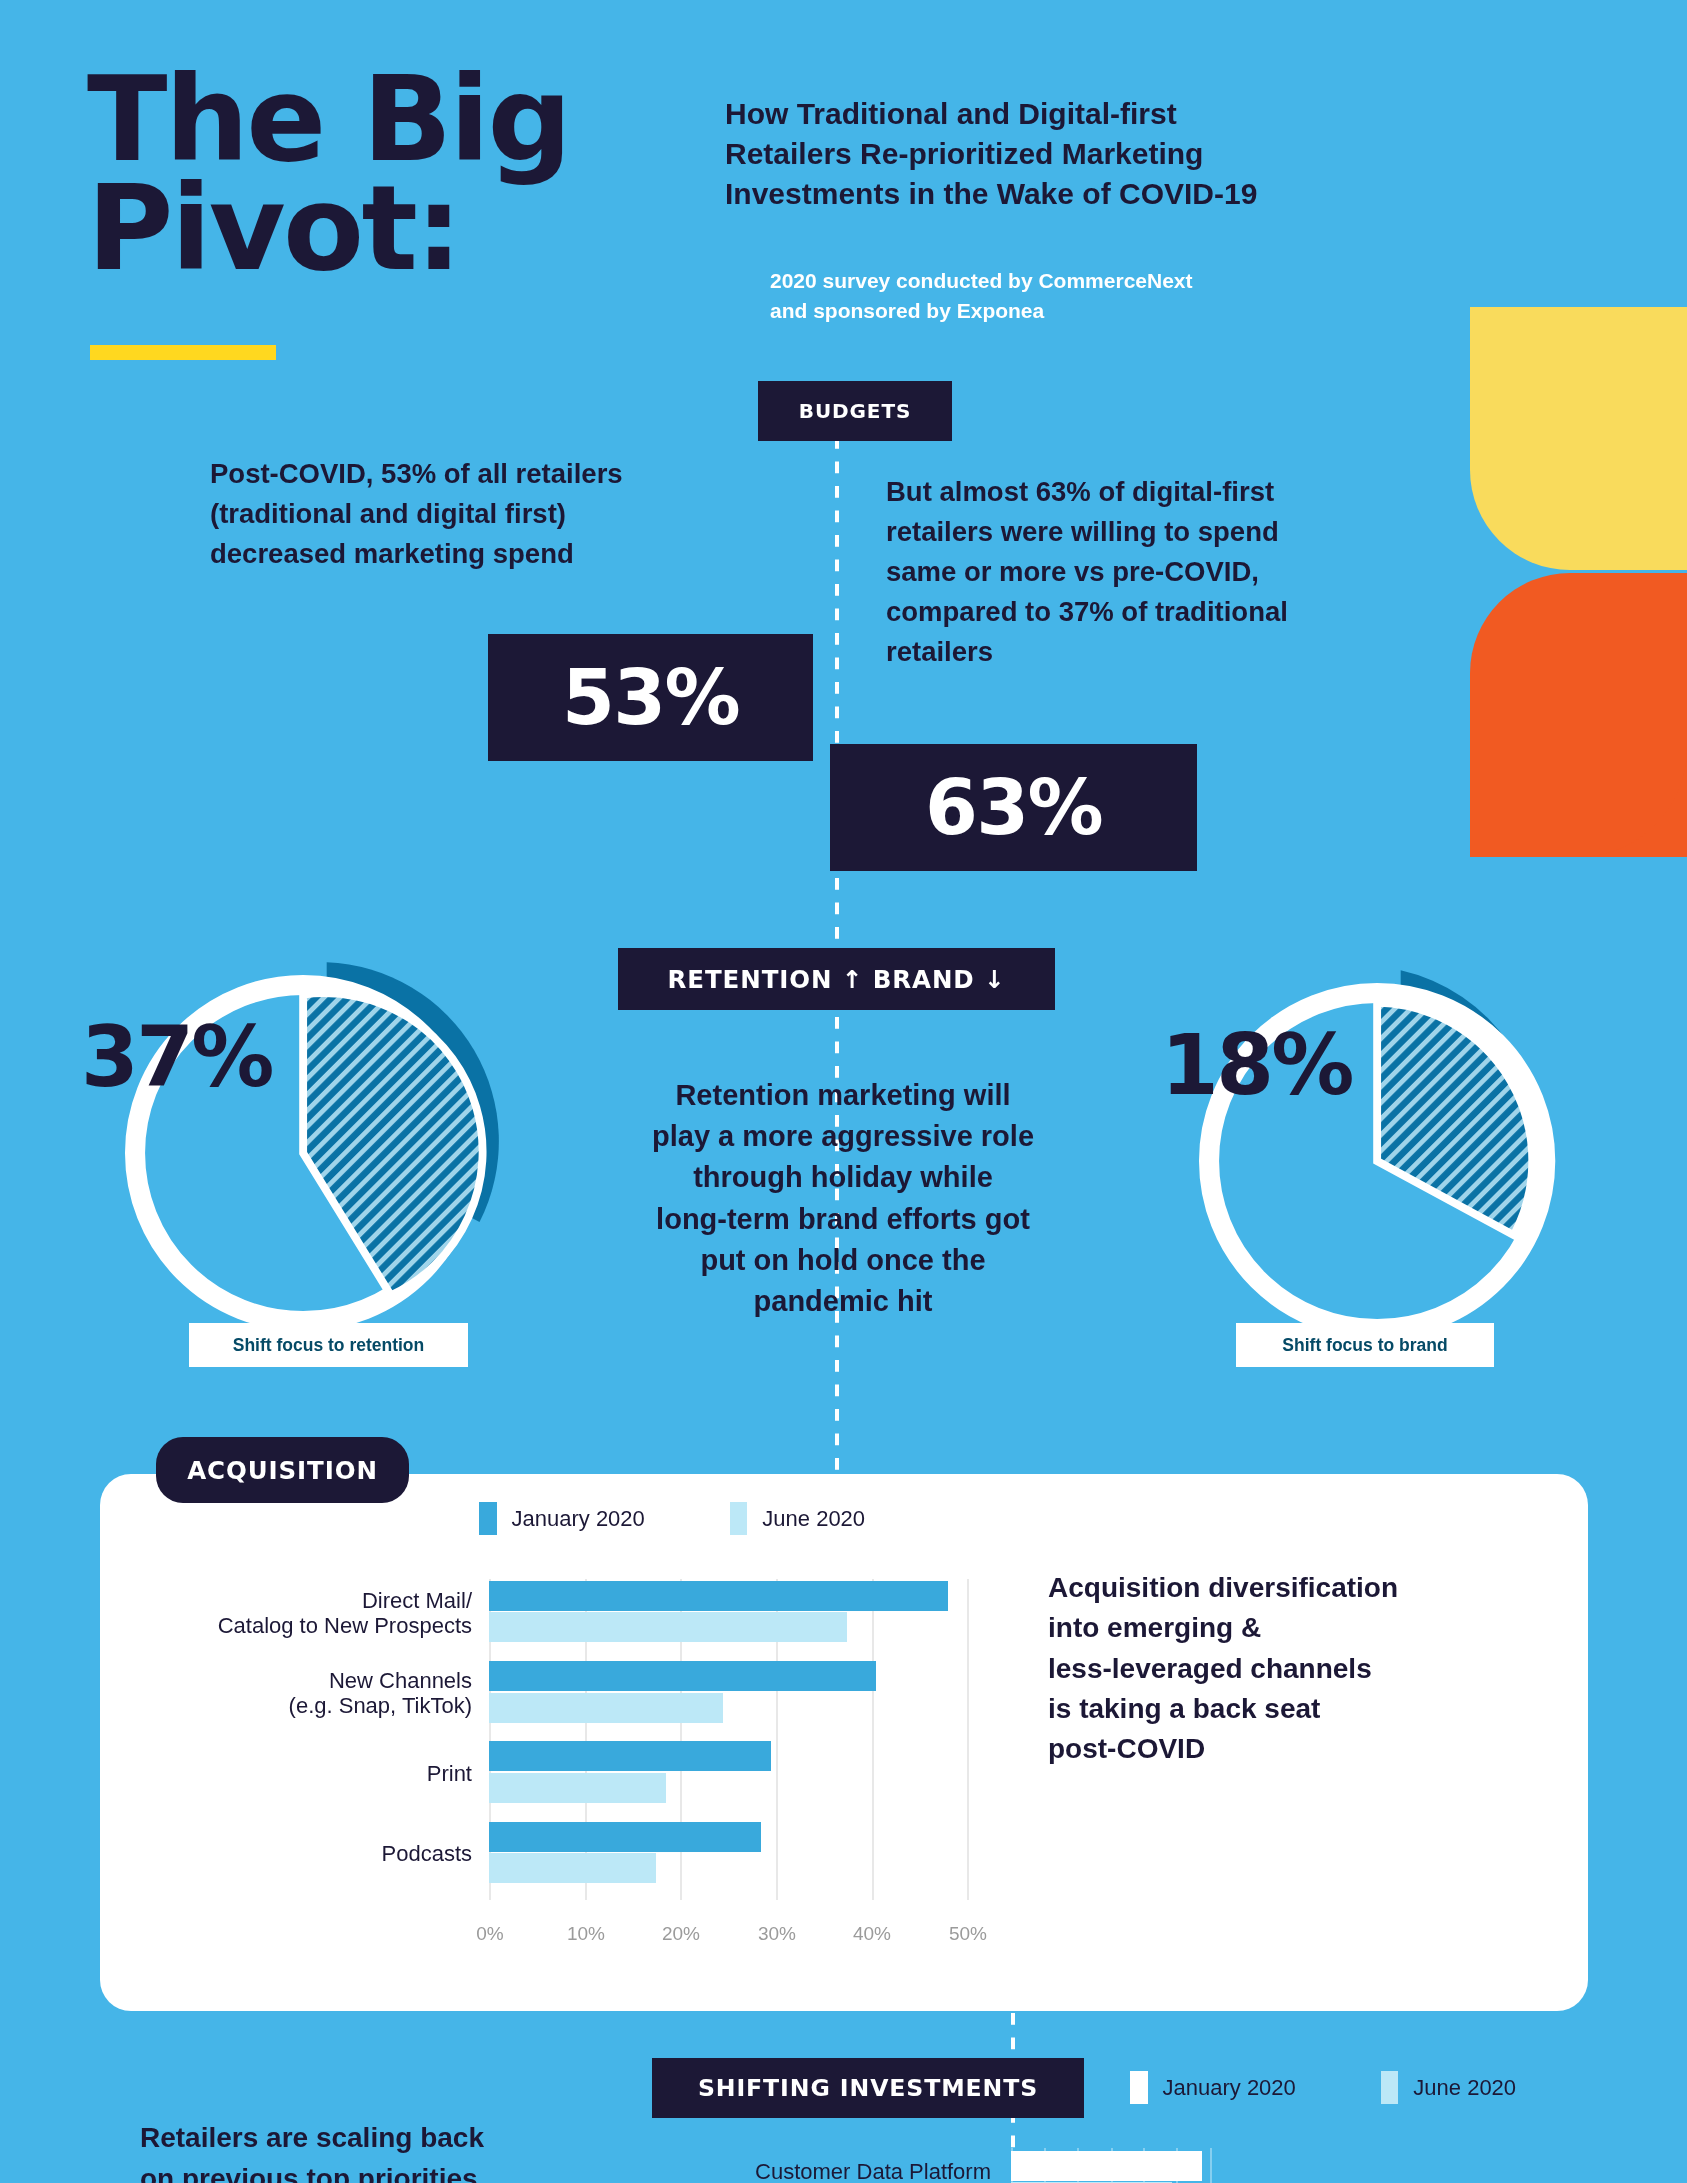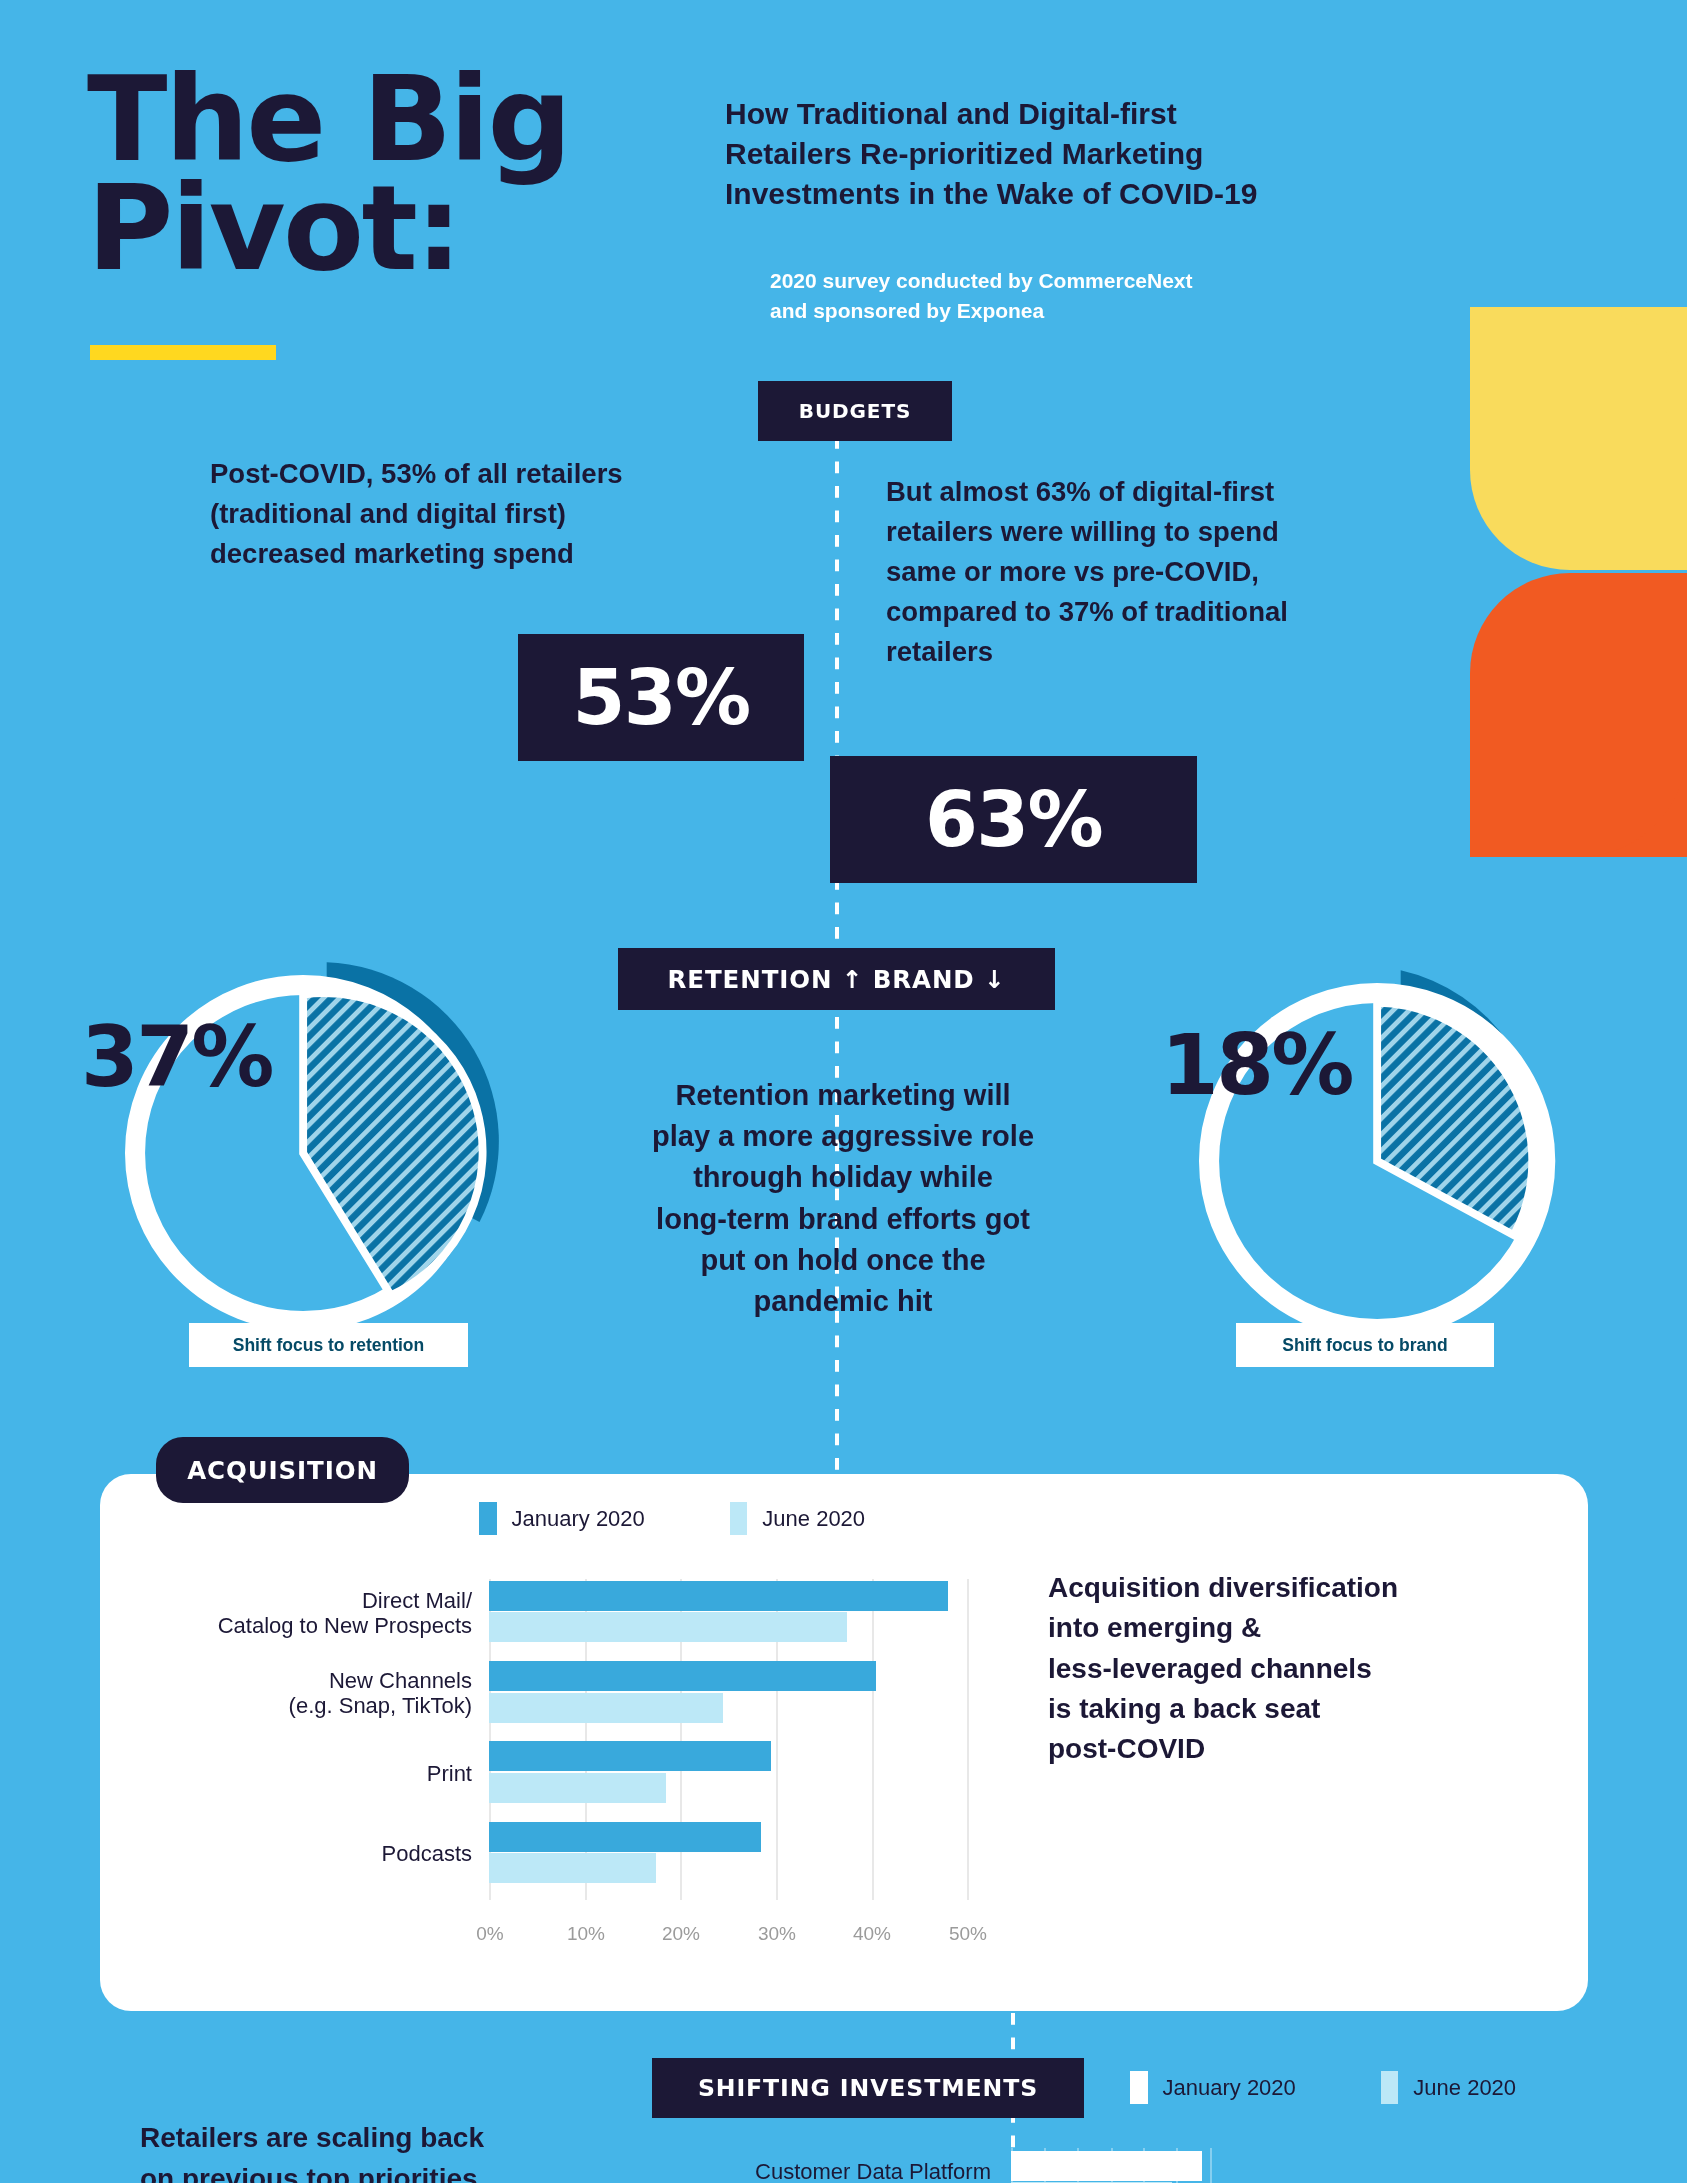--- a/index.html
+++ b/index.html
@@ -84,22 +84,22 @@
     position: absolute; left: 886px; top: 472px; width: 572px;
     font-weight: 700; font-size: 27.5px; line-height: 1.45; color: #1c1836;
     white-space: pre-line;
   }
   .stat {
     position: absolute; background: #1c1836; color: #ffffff;
     font-family: "DejaVu Sans", sans-serif; font-weight: 700;
     display: flex; align-items: center; justify-content: center;
     letter-spacing: -1.7px;
   }
-  .stat-53 { left: 518px; top: 634px; width: 286px; height: 127px; font-size: 76px; }
-  .stat-63 { left: 830px; top: 744px; width: 367px; height: 127px; font-size: 76px; margin-top: 12px; }
+  .stat-53 { left: 488px; top: 634px; width: 325px; height: 127px; font-size: 76px; }
+  .stat-63 { left: 830px; top: 744px; width: 367px; height: 127px; font-size: 76px; }
 
   
   .pie-wrap { position: absolute; }
   .pie-caption {
     position: absolute; background: #ffffff; color: #054a66;
     font-weight: 700; font-size: 17.5px;
     display: flex; align-items: center; justify-content: center;
   }
   .bigpct {
     position: absolute; font-family: "DejaVu Sans", sans-serif;

